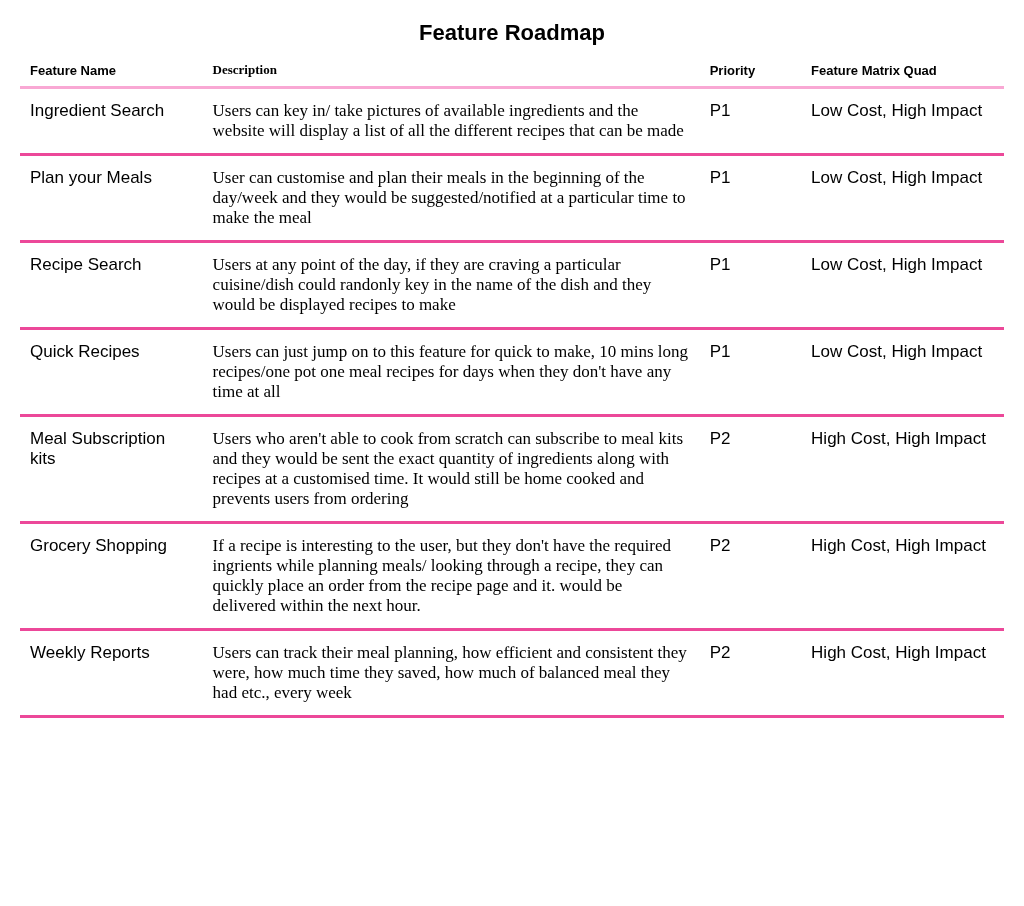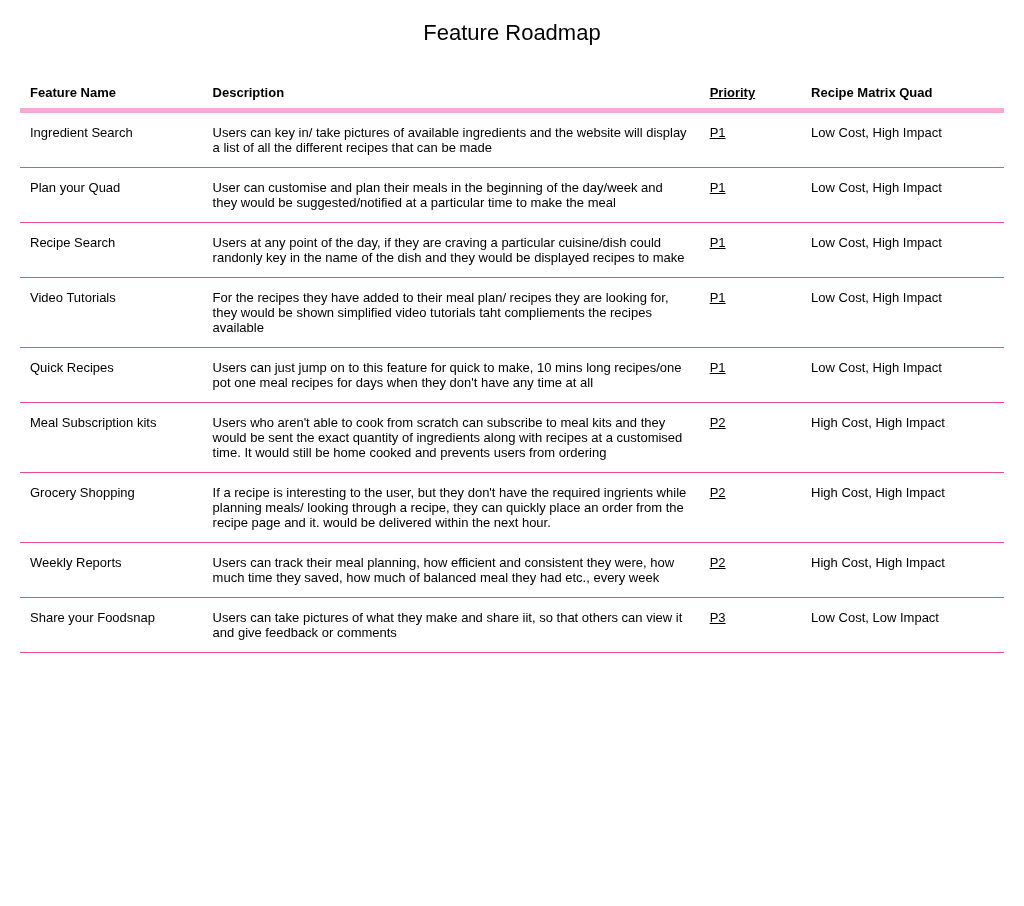--- a/index.html
+++ b/index.html
@@ -10,86 +10,80 @@
     body {
       font-family: Arial, sans-serif;
       background: #fff;
       color: #000;
       font-size: 13px;
       padding: 20px;
     }
     h1 {
       text-align: center;
       font-size: 22px;
-      font-weight: normal;
-      margin-bottom: 31px;
+      font-weight: bold;
+      margin-bottom: 8px;
     }
     table {
       width: 100%;
       border-collapse: collapse;
     }
     thead tr {
       border-bottom: 1px solid #ccc;
     }
     th {
       text-align: left;
       padding: 8px 10px;
       font-weight: bold;
       font-size: 13px;
-      border-bottom: 5px solid #f9a8d4;
+      border-bottom: 3px solid #f9a8d4;
     }
     td {
       padding: 12px 10px;
       vertical-align: top;
-      font-size: 13px;
-      border-bottom: 1px solid #ec4899;
+      font-size: 17px;
+      border-bottom: 3px solid #ec4899;
     }
     .col-feature { width: 180px; }
-    .col-description { width: 490px; }
-    .col-priority { width: 100px; text-decoration: underline; }
+    .col-description { width: 490px; font-family: Liberation Serif, serif; }
+    .col-priority { width: 100px; }
     .col-quad { width: 200px; }
     tbody tr td:nth-child(3) {
     }
   </style>
 </head>
 <body>
 
 <h1>Feature Roadmap</h1>
 
 <table>
   <thead>
     <tr>
       <th class="col-feature">Feature Name</th>
       <th class="col-description">Description</th>
       <th class="col-priority">Priority</th>
-      <th class="col-quad">Recipe Matrix Quad</th>
+      <th class="col-quad">Feature Matrix Quad</th>
     </tr>
   </thead>
   <tbody id="table-body">
   <tr>
         <td class="col-feature">Ingredient Search</td>
         <td class="col-description">Users can key in/ take pictures of available ingredients and the website will display a list of all the different recipes that can be made</td>
         <td class="col-priority">P1</td>
         <td class="col-quad">Low Cost, High Impact</td>
       </tr>
       <tr>
-        <td class="col-feature">Plan your Quad</td>
+        <td class="col-feature">Plan your Meals</td>
         <td class="col-description">User can customise and plan their meals in the beginning of the day/week and they would be suggested/notified at a particular time to make the meal</td>
         <td class="col-priority">P1</td>
         <td class="col-quad">Low Cost, High Impact</td>
       </tr>
       <tr>
         <td class="col-feature">Recipe Search</td>
         <td class="col-description">Users at any point of the day, if they are craving a particular cuisine/dish could randonly key in the name of the dish and they would be displayed recipes to make</td>
-        <td class="col-priority">P1</td>
-        <td class="col-quad">Low Cost, High Impact</td>
-      </tr>
-      <tr>
-        <td class="col-feature">Video Tutorials</td>
-        <td class="col-description">For the recipes they have added to their meal plan/ recipes they are looking for, they would be shown simplified video tutorials taht compliements the recipes available</td>
         <td class="col-priority">P1</td>
         <td class="col-quad">Low Cost, High Impact</td>
       </tr>
       <tr>
         <td class="col-feature">Quick Recipes</td>
         <td class="col-description">Users can just jump on to this feature for quick to make, 10 mins long recipes/one pot one meal recipes for days when they don't have any time at all</td>
         <td class="col-priority">P1</td>
         <td class="col-quad">Low Cost, High Impact</td>
       </tr>
       <tr>
@@ -103,20 +97,14 @@
         <td class="col-description">If a recipe is interesting to the user, but they don't have the required ingrients while planning meals/ looking through a recipe, they can quickly place an order from the recipe page and it. would be delivered within the next hour.</td>
         <td class="col-priority">P2</td>
         <td class="col-quad">High Cost, High Impact</td>
       </tr>
       <tr>
         <td class="col-feature">Weekly Reports</td>
         <td class="col-description">Users can track their meal planning, how efficient and consistent they were, how much time they saved, how much of balanced meal they had etc., every week</td>
         <td class="col-priority">P2</td>
         <td class="col-quad">High Cost, High Impact</td>
       </tr>
-      <tr>
-        <td class="col-feature">Share your Foodsnap</td>
-        <td class="col-description">Users can take pictures of what they make and share iit, so that others can view it and give feedback or comments</td>
-        <td class="col-priority">P3</td>
-        <td class="col-quad">Low Cost, Low Impact</td>
-      </tr>
     </tbody>
 </table>
 
 </body></html>

